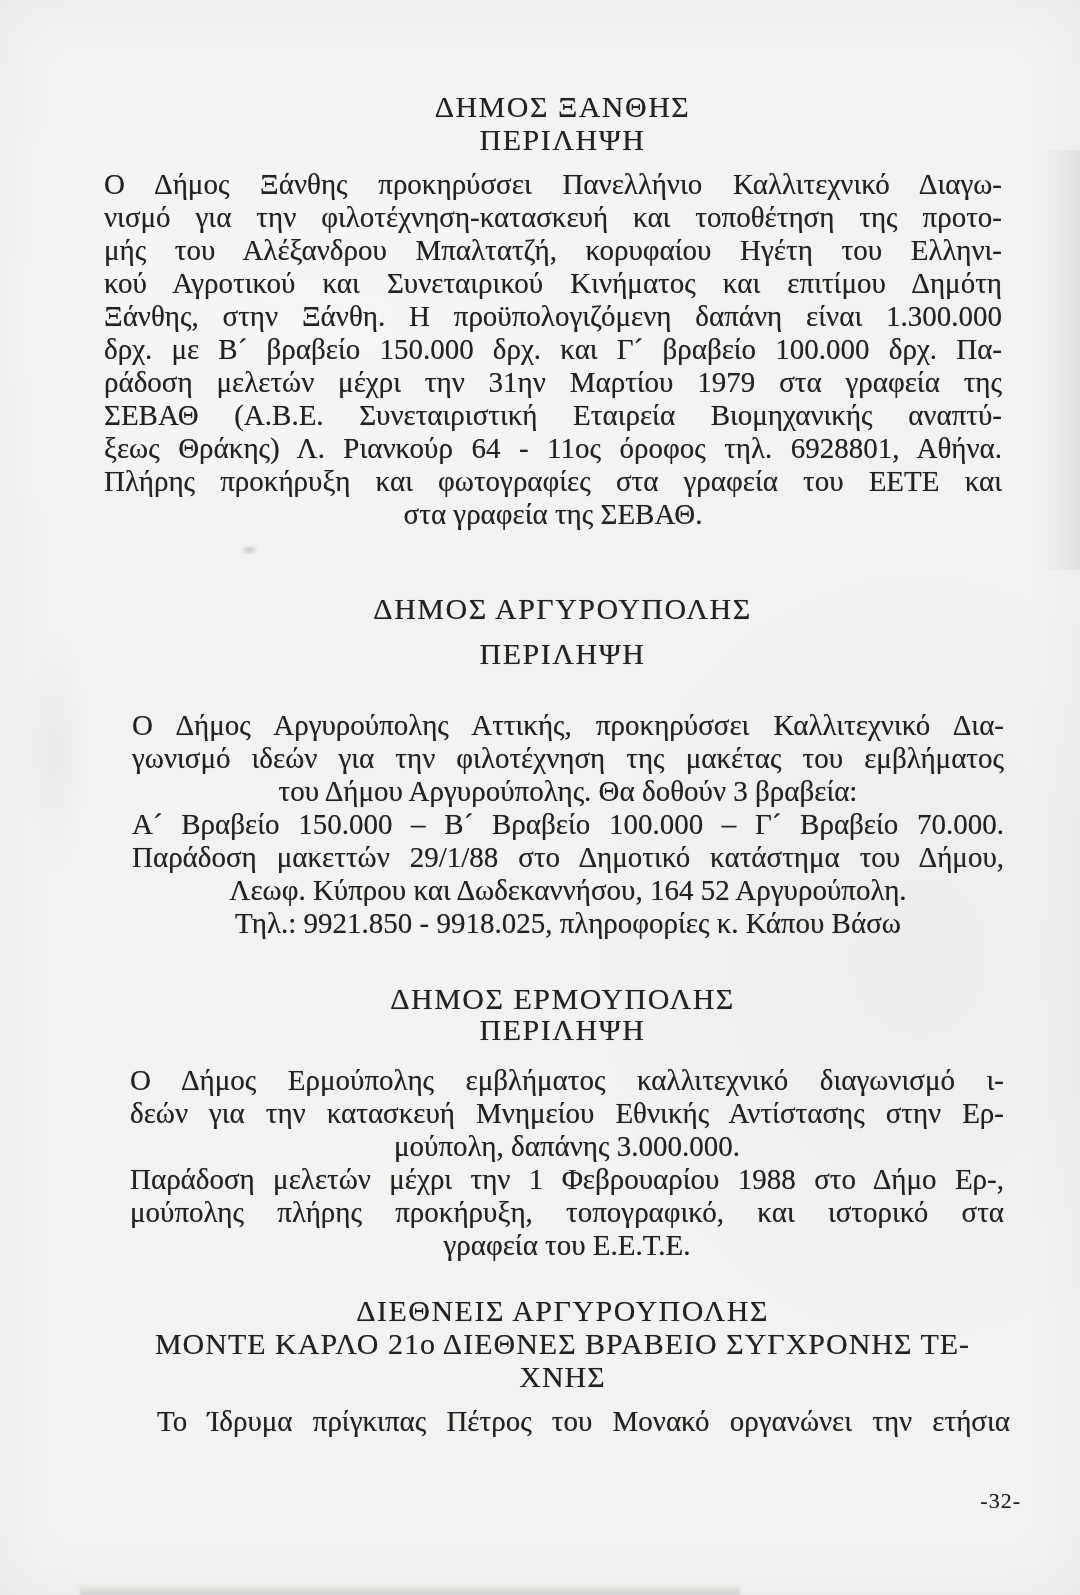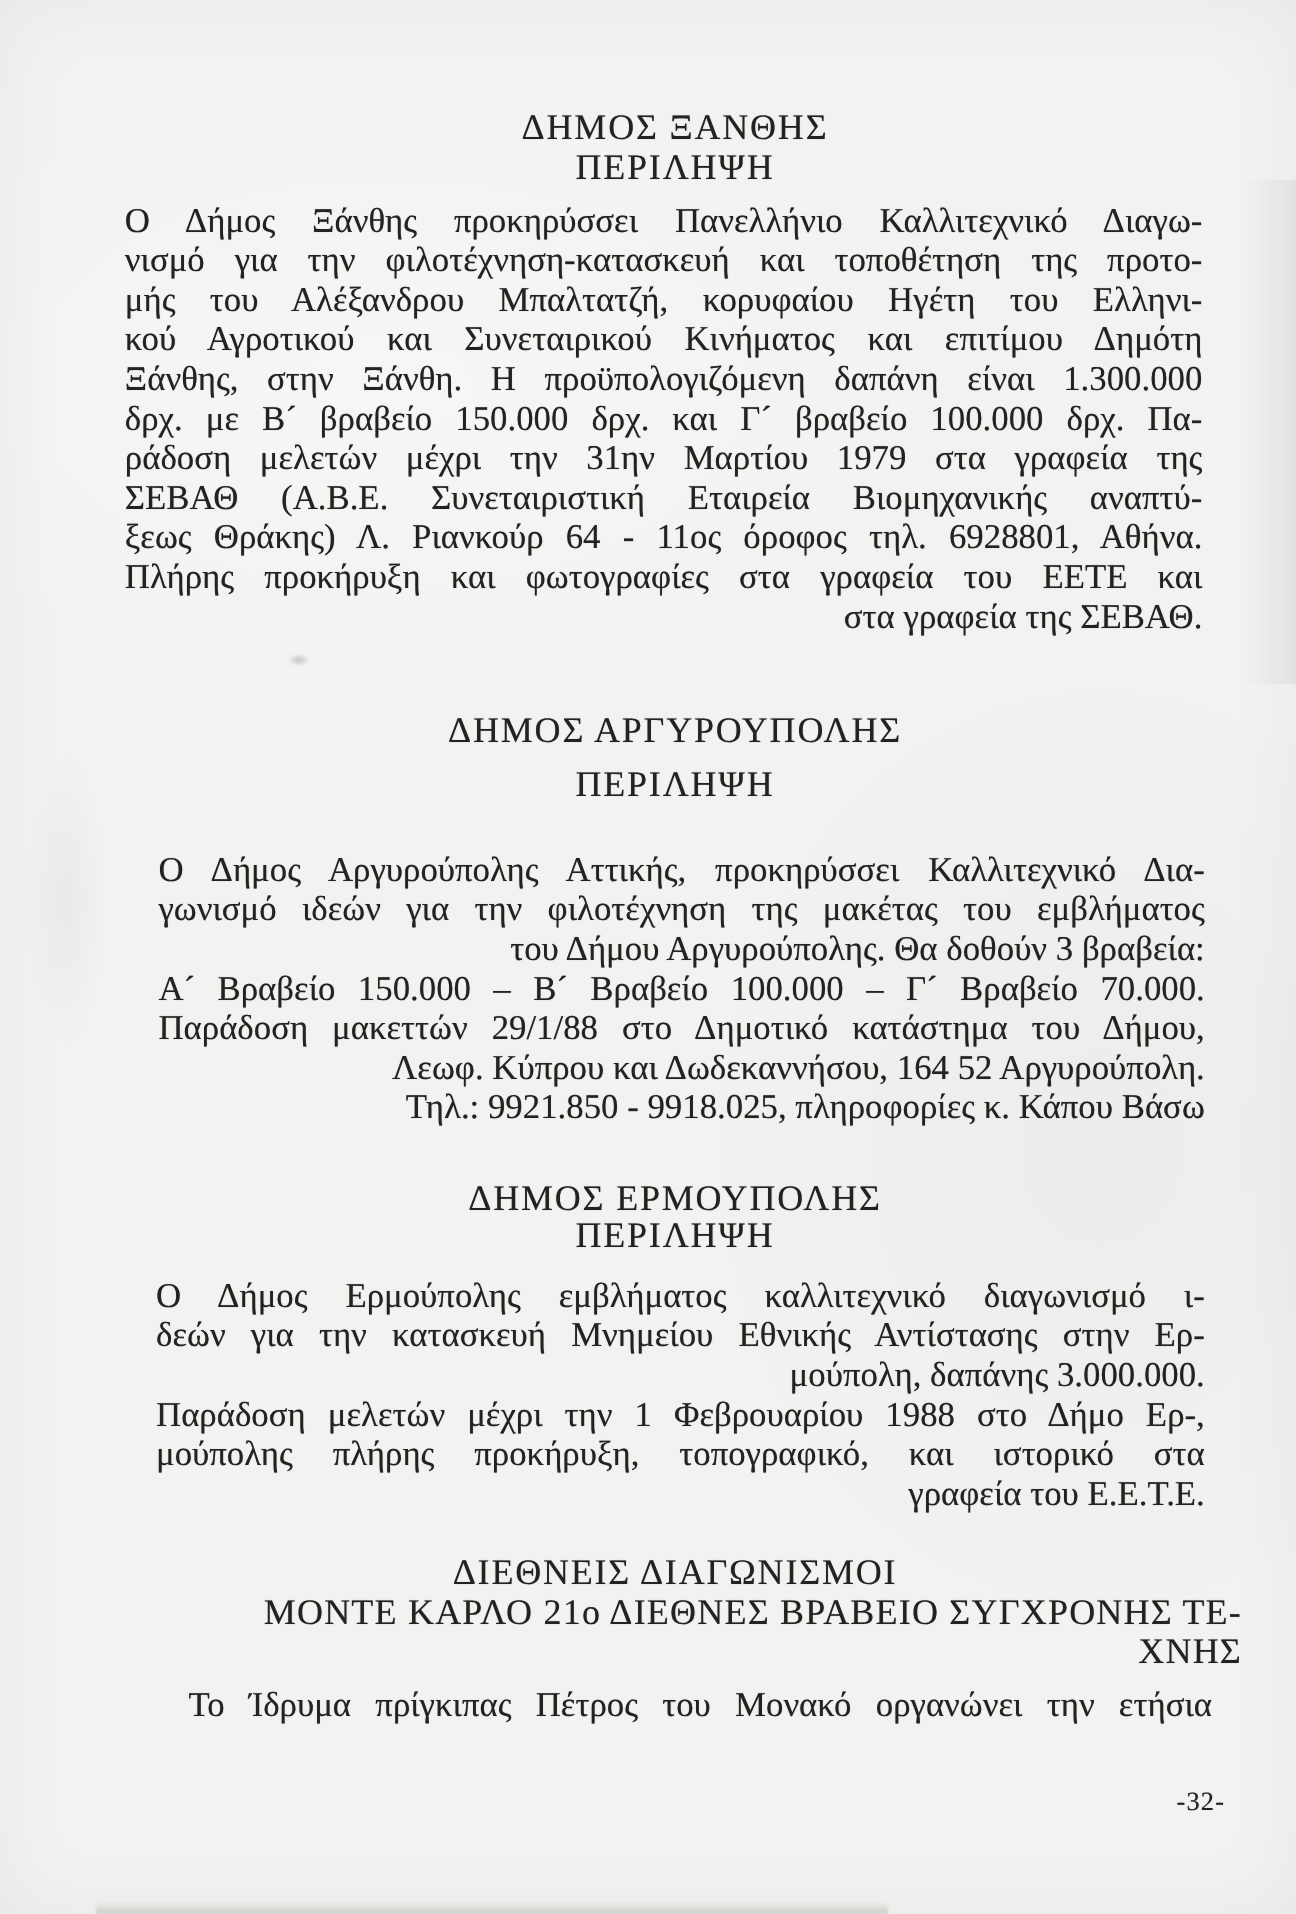--- a/index.html
+++ b/index.html
@@ -26,21 +26,21 @@
     letter-spacing: 1.5px;
     white-space: nowrap;
   }
   .body-block {
     position: absolute;
     font-size: 29px;
     line-height: 33px;
   }
   .body-block .line {
     height: 33px;
-    text-align: right;
+    text-align: center;
     white-space: nowrap;
   }
   .body-block .line.just {
     white-space: normal;
     text-align: justify;
     text-align-last: justify;
   }
   .heading-block .line {
     height: 33px;
     font-size: 30px;
@@ -115,21 +115,21 @@
   <div class="sec-heading" style="top:1013px">ΠΕΡΙΛΗΨΗ</div>
   <div class="body-block" style="top:1064px; left:130px; width:874px">
       <div class="line just">Ο Δήμος Ερμούπολης εμβλήματος καλλιτεχνικό διαγωνισμό ι-</div>
       <div class="line just">δεών για την κατασκευή Μνημείου Εθνικής Αντίστασης στην Ερ-</div>
       <div class="line">μούπολη, δαπάνης 3.000.000.</div>
       <div class="line just">Παράδοση μελετών μέχρι την 1 Φεβρουαρίου 1988 στο Δήμο Ερ-,</div>
       <div class="line just">μούπολης πλήρης προκήρυξη, τοπογραφικό, και ιστορικό στα</div>
       <div class="line">γραφεία του Ε.Ε.Τ.Ε.</div>
     </div>
 
-  <div class="sec-heading" style="top:1294px">ΔΙΕΘΝΕΙΣ ΔΙΑΓΩΝΙΣΜΟΙ</div>
+  <div class="sec-heading" style="top:1294px">ΔΙΕΘΝΕΙΣ ΑΡΓΥΡΟΥΠΟΛΗΣ</div>
   <div class="body-block heading-block" style="top:1327px; left:90px; width:945px">
       <div class="line ctr">ΜΟΝΤΕ ΚΑΡΛΟ 21ο ΔΙΕΘΝΕΣ ΒΡΑΒΕΙΟ ΣΥΓΧΡΟΝΗΣ ΤΕ-</div>
       <div class="line ctr">ΧΝΗΣ</div>
     </div>
   <div class="body-block" style="top:1405px; left:157px; width:853px">
       <div class="line just">Το Ίδρυμα πρίγκιπας Πέτρος του Μονακό οργανώνει την ετήσια</div>
     </div>
 
   <div class="page-number">-32-</div>
 

